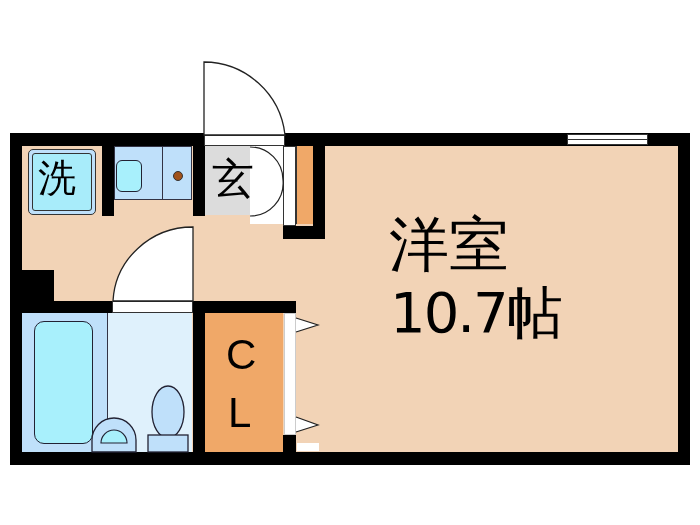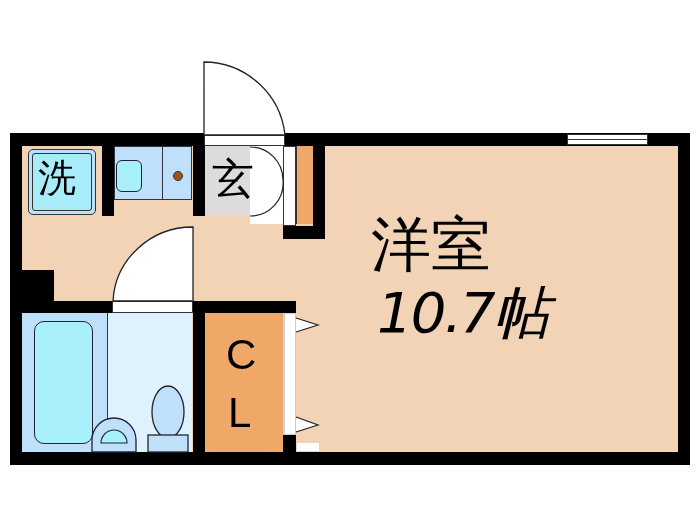--- a/index.html
+++ b/index.html
@@ -78,16 +78,16 @@
     <path d="M296 318 L318 325 L296 332" fill="#fff" stroke="#222" stroke-width="1.2"></path>
     <path d="M296 417 L318 425 L296 432" fill="#fff" stroke="#222" stroke-width="1.2"></path>
 
     <path d="M92 452 L92 440 A22 22 0 0 1 136 440 L136 452 Z" fill="#bfe0fa" stroke="#223" stroke-width="1.3"></path>
     <path d="M101 443 A13 13 0 0 1 127 443 Z" fill="#a8f0fc" stroke="#223" stroke-width="1.2"></path>
 
     <ellipse cx="168" cy="412" rx="16" ry="26" fill="#bfe0fa" stroke="#223" stroke-width="1.3"></ellipse>
     <rect x="148" y="435" width="40" height="17" fill="#bfe0fa" stroke="#223" stroke-width="1.3"></rect>
   </svg>
 
-  <div class="label" style="left:371px;top:214px;font-size:60px;">洋室</div>
-  <div class="label" style="left:377px;top:285px;font-size:56px;letter-spacing:-2px;font-style:italic;">10.7帖</div>
+  <div class="label" style="left:389px;top:214px;font-size:60px;">洋室</div>
+  <div class="label" style="left:390px;top:285px;font-size:56px;letter-spacing:-2px;">10.7帖</div>
 
 </div>
 
 </body></html>

